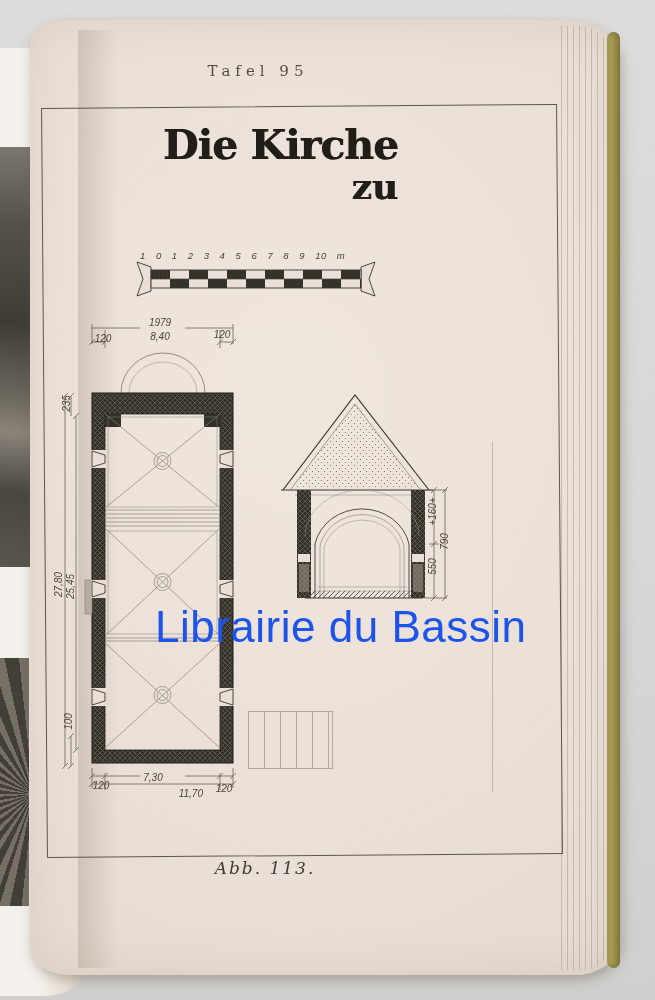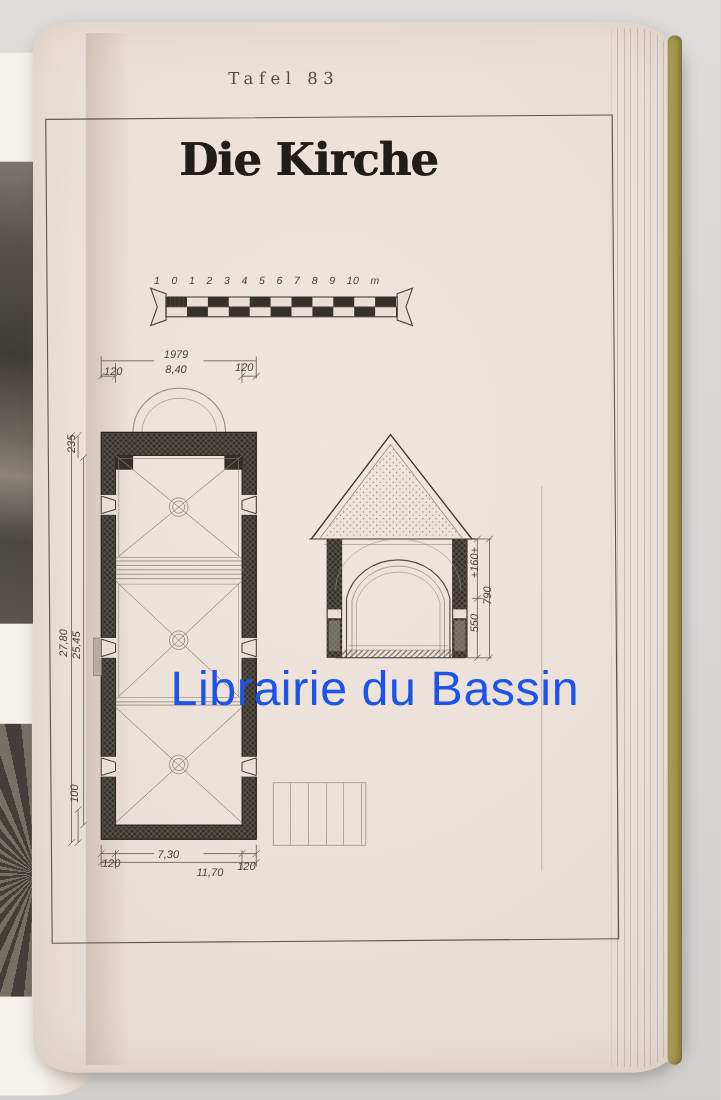--- a/index.html
+++ b/index.html
@@ -60,25 +60,26 @@
 
   <div class="abs left-page"></div>
   <div class="abs photo-top"></div>
   <div class="abs photo-bottom"></div>
 
   <div class="abs main-page"></div>
   <div class="abs spine-shadow"></div>
   <div class="abs page-stack"></div>
   <div class="abs fore-edge"></div>
 
-  <div class="abs plate-header">Tafel 83</div>
+  <div class="abs plate-header">Tafel 95</div>
   <div class="abs plate-frame"></div>
 
   <div class="abs plate-title">
     <div class="t1">Die Kirche</div>
+    <div class="t2">zu</div>
   </div>
 
   <div class="abs scale-numbers">1 0 1 2 3 4 5 6 7 8 9 10 m</div>
 
   <svg class="abs" style="left:133px;top:250px;" width="248" height="50" viewBox="0 0 248 50">
     <defs>
       <pattern id="check" x="18" y="20" width="38" height="18" patternUnits="userSpaceOnUse">
         <rect x="0" y="0" width="19" height="9" fill="#35312b"></rect>
         <rect x="19" y="9" width="19" height="9" fill="#35312b"></rect>
       </pattern>
@@ -213,16 +214,17 @@
   <div class="dim" style="left:123px;top:788px;width:80px;text-align:right;">11,70</div>
   <div class="dim" style="left:204px;top:783px;width:40px;">120</div>
 
   <div class="dim rot" style="left:412px;top:561px;width:40px;">550</div>
   <div class="dim rot" style="left:412px;top:506px;width:40px;">+160+</div>
   <div class="dim rot" style="left:424px;top:536px;width:40px;">790</div>
 
   <div class="abs plank"></div>
   <div class="abs flaw-line"></div>
 
+  <div class="abs caption">Abb. 113.</div>
 
   <div class="abs watermark">Librairie du Bassin</div>
 
 </div>
 
 </body></html>

